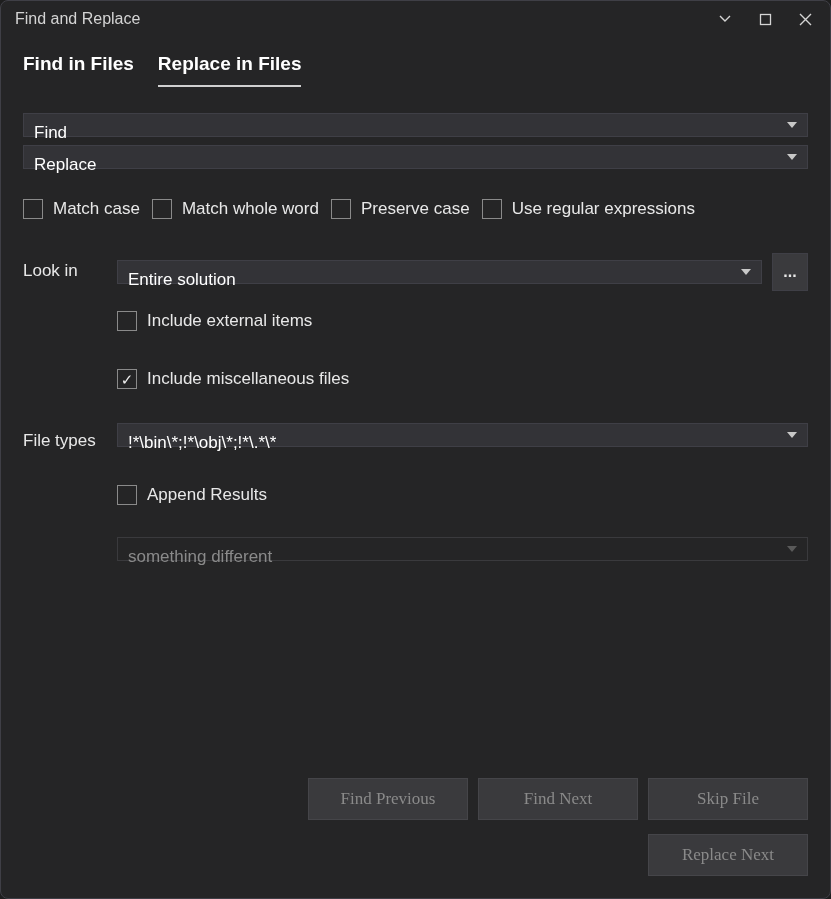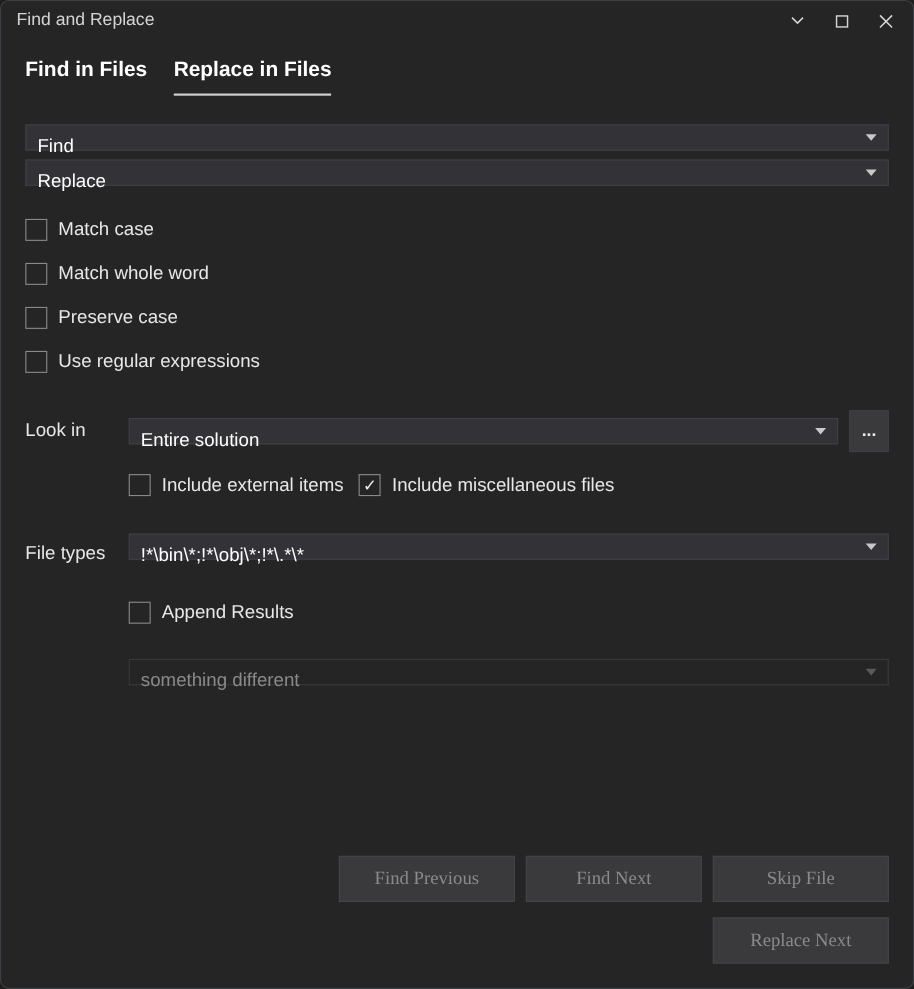--- a/index.html
+++ b/index.html
@@ -97,21 +97,21 @@
       border: 1px solid #8a8a8a;
       display: flex; align-items: center; justify-content: center;
       cursor: default;
     }
     .checkbox.checked::after {
       content: "✓";
       font-size: 15px;
       color: #f0f0f0;
       line-height: 1;
     }
-    .checkblock { margin-top: 8px; margin-bottom: 18px; display: flex; flex-direction: column; gap: 12px; }
+    .checkblock { margin-top: 8px; margin-bottom: 18px; display: flex; flex-direction: row; gap: 12px; }
     .formrow {
       display: flex;
       align-items: flex-start;
       gap: 0;
       margin-top: 12px;
     }
     .formrow .label-col {
       width: 94px;
       padding-top: 8px;
       flex-shrink: 0;
@@ -123,21 +123,21 @@
     .browse-btn {
       width: 36px; height: 38px;
       background: #3a3a3d;
       border: 1px solid #3f3f46;
       display: flex; align-items: center; justify-content: center;
       color: #e8e8e8;
       font-weight: bold;
       font-size: 16px;
       cursor: default;
     }
-    .sub-checks { margin-top: 16px; display: flex; flex-direction: row; gap: 14px; }
+    .sub-checks { margin-top: 16px; display: flex; flex-direction: column; gap: 30px; }
     .spacer-flex { flex: 1; }
     .button-area {
       padding: 0 22px 22px 22px;
       display: flex; flex-direction: column; gap: 14px; align-items: flex-end;
     }
     .button-row { display: flex; gap: 10px; }
     .btn {
       width: 160px; height: 42px;
       background: #3a3a3d;
       border: 1px solid #454549;

